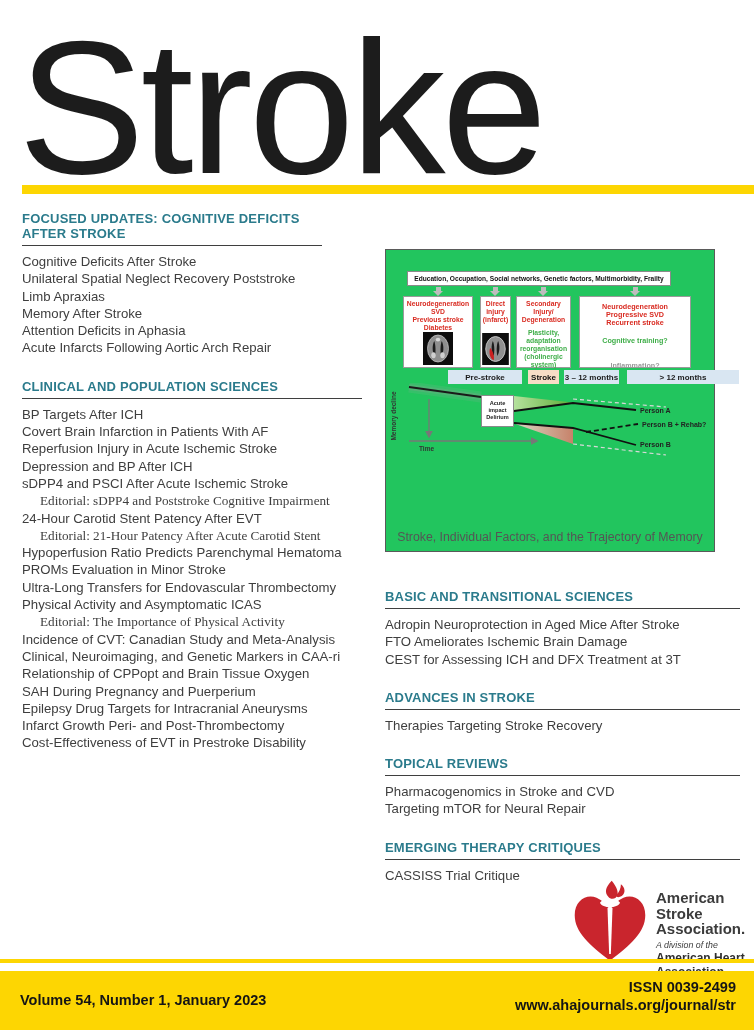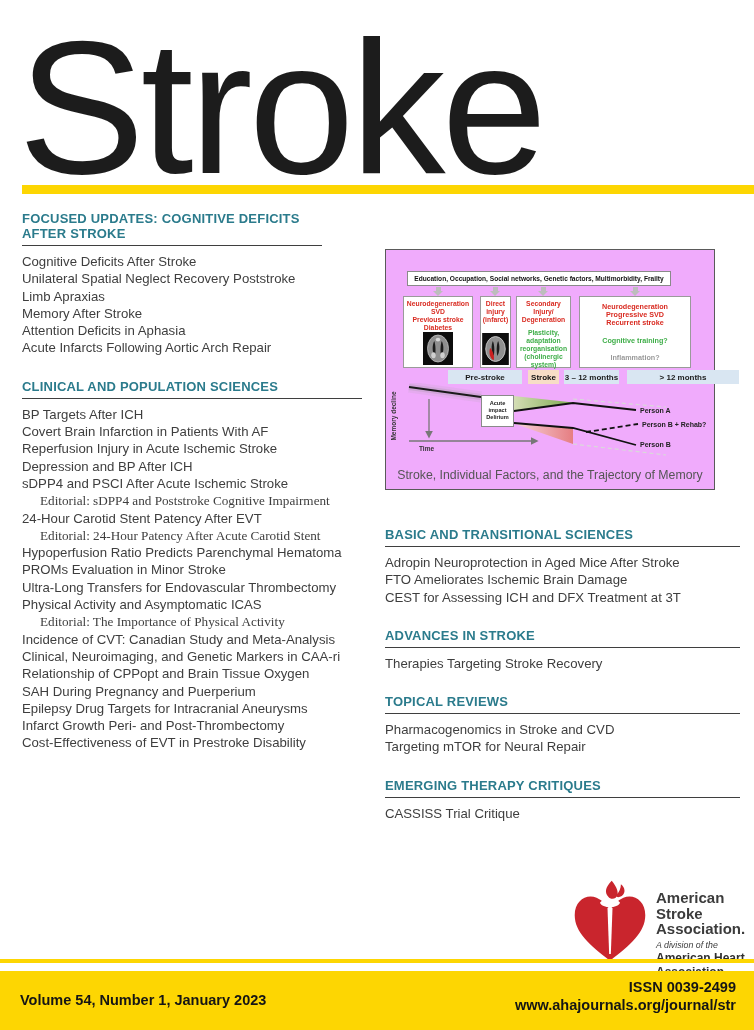--- a/index.html
+++ b/index.html
@@ -25,21 +25,21 @@
     color:#2b7b8c; border-bottom:1.5px solid #3f3f3f;
     padding-bottom:4px; margin:22px 0 7px 0;
   }
   .sec-head.first { margin-top:0; }
   .sec-head.narrow { max-width:300px; }
   .right-col .sec-head.after-fig { margin-top:37px; }
   .art { font-size:13.2px; line-height:17.3px; color:#3e3e3e; white-space:nowrap; }
   .art.indent { padding-left:18px;font-family:Liberation Serif, serif; }
 
   
-  .figure-box { position:relative; width:330px; height:241px; border:1.5px solid #5a5a5a; background:#f0abfc; }
+  .figure-box { position:relative; width:330px; height:303px; border:1.5px solid #5a5a5a; background:#22c55e; }
   .fig-banner {
     position:absolute; left:21px; top:21px; width:264px; height:15px;
     border:1px solid #8a8a8a; background:#fff;
     font-size:6.6px; font-weight:bold; color:#111;
     display:flex; align-items:center; justify-content:center; white-space:nowrap;
   }
   .fig-arrow { position:absolute; top:37px; width:10px; display:flex; flex-direction:column; align-items:center; }
   .fig-arrow .stem { width:5px; height:4px; background:#bdbdbd; }
   .fig-arrow .head { width:0; height:0; border-left:5px solid transparent; border-right:5px solid transparent; border-top:5px solid #bdbdbd; }
   .arrow1 { left:47px; } .arrow2 { left:104px; } .arrow3 { left:152px; } .arrow4 { left:244px; }
@@ -47,21 +47,21 @@
   .stage { position:absolute; top:46px; height:72px; border:1px solid #9a9a9a; background:#fff;
            display:flex; flex-direction:column; align-items:center; }
   .stage1 { left:17px;  width:70px; }
   .stage2 { left:94px;  width:31px; }
   .stage3 { left:130px; width:55px; }
   .stage4 { left:193px; width:112px; }
   .stage-risk { font-size:6.8px; font-weight:bold; color:#d92b21; text-align:center; line-height:8px; margin-top:3px; white-space:pre-line; }
   .stage-recovery { font-size:6.8px; font-weight:bold; color:#3fae49; text-align:center; line-height:8px; margin-top:5px; white-space:pre-line; }
   .stage4 .stage-risk { font-size:7.2px; margin-top:6px; }
   .stage4 .stage-recovery { font-size:7.2px; margin-top:10px; }
-  .stage-question { font-size:7.2px; font-weight:bold; color:#9a9a9a; text-align:center; margin-top:8px; }
+  .stage-question { font-size:7.2px; font-weight:bold; color:#9a9a9a; text-align:center; margin-top:16px; }
   .stage svg.brain { margin-top:auto; margin-bottom:2px; }
 
   .tl-cell { position:absolute; top:120px; height:14px; background:#d9e6f2;
              display:flex; align-items:center; justify-content:center;
              font-size:8px; font-weight:bold; color:#1c1c1c; white-space:nowrap;margin-left:48px; }
   .tl1 { left:14px;  width:74px; }
   .tl2 { left:94px;  width:31px; background:#f7ddc6; color:#111; }
   .tl3 { left:130px; width:55px; }
   .tl4 { left:193px; width:112px; }
 
@@ -114,21 +114,21 @@
 
     <div>
       <div class="sec-head">CLINICAL AND POPULATION SCIENCES</div>
       <div class="art">BP Targets After ICH</div>
       <div class="art">Covert Brain Infarction in Patients With AF</div>
       <div class="art">Reperfusion Injury in Acute Ischemic Stroke</div>
       <div class="art">Depression and BP After ICH</div>
       <div class="art">sDPP4 and PSCI After Acute Ischemic Stroke</div>
       <div class="art indent">Editorial: sDPP4 and Poststroke Cognitive Impairment</div>
       <div class="art">24-Hour Carotid Stent Patency After EVT</div>
-      <div class="art indent">Editorial: 24-Hour Patency After Acute Carotid Stent</div>
+      <div class="art indent">Editorial: 21-Hour Patency After Acute Carotid Stent</div>
       <div class="art">Hypoperfusion Ratio Predicts Parenchymal Hematoma</div>
       <div class="art">PROMs Evaluation in Minor Stroke</div>
       <div class="art">Ultra-Long Transfers for Endovascular Thrombectomy</div>
       <div class="art">Physical Activity and Asymptomatic ICAS</div>
       <div class="art indent">Editorial: The Importance of Physical Activity</div>
       <div class="art">Incidence of CVT: Canadian Study and Meta-Analysis</div>
       <div class="art">Clinical, Neuroimaging, and Genetic Markers in CAA-ri</div>
       <div class="art">Relationship of CPPopt and Brain Tissue Oxygen</div>
       <div class="art">SAH During Pregnancy and Puerperium</div>
       <div class="art">Epilepsy Drug Targets for Intracranial Aneurysms</div>

